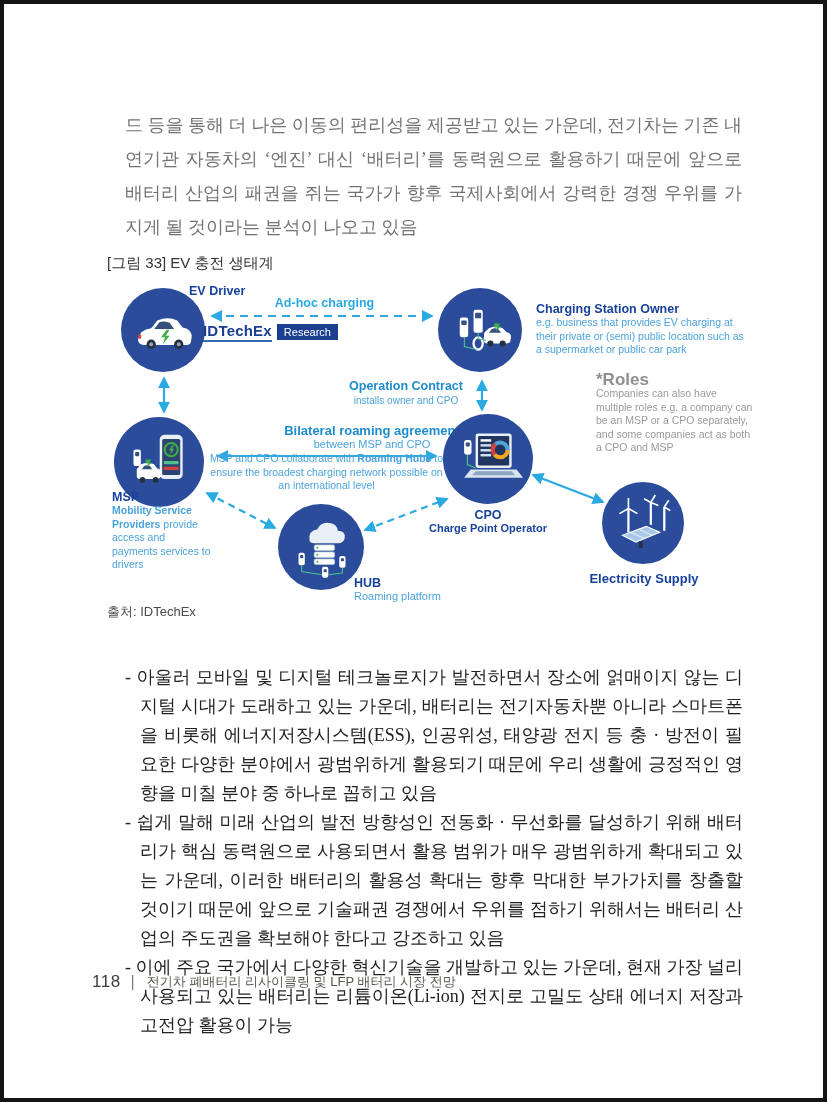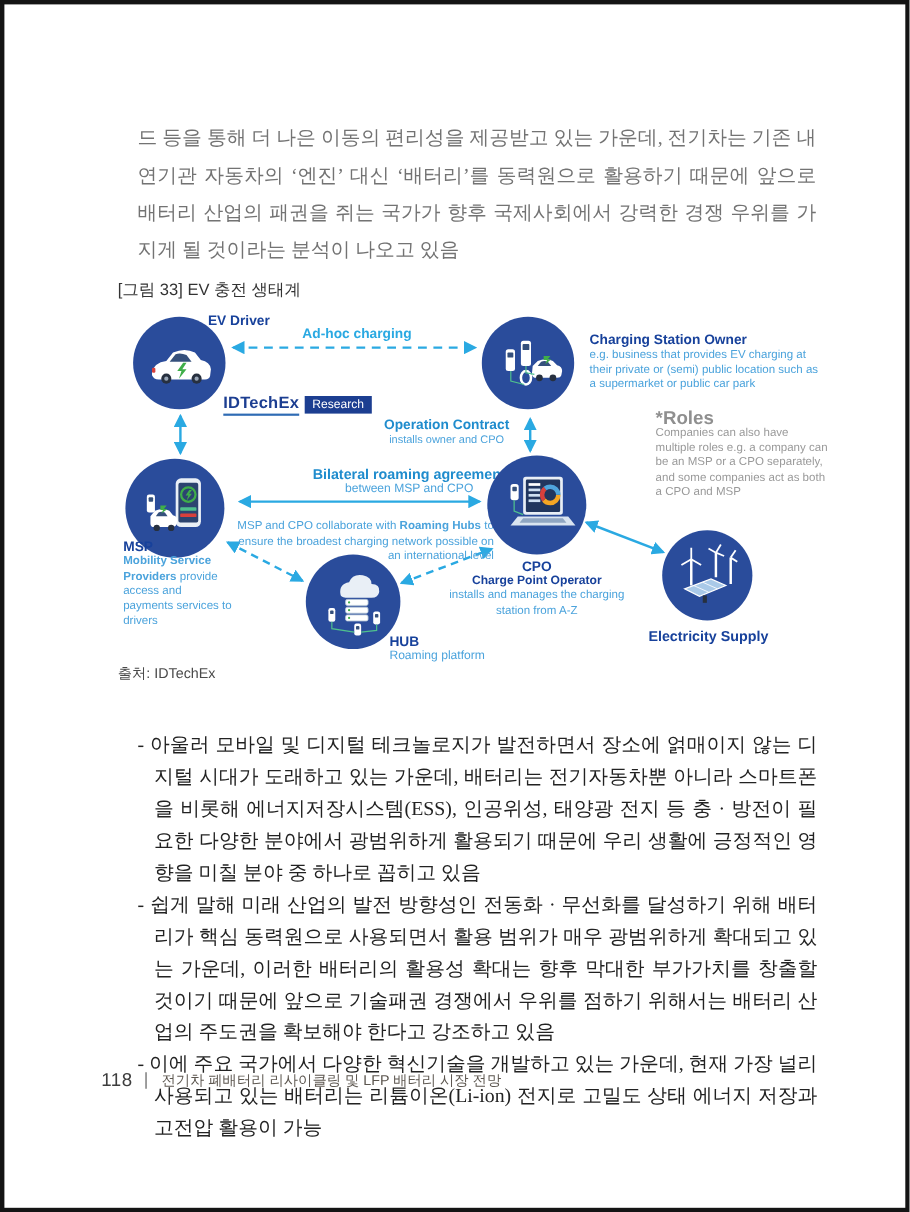--- a/index.html
+++ b/index.html
@@ -28,21 +28,21 @@
   .nlab { font-weight:bold; color:#17419b; font-size:12.5px; line-height:14px; }
   .sublab { font-weight:bold; color:#17419b; font-size:11px; line-height:13px; }
   .desc { color:#4ba3dc; font-size:10.5px; line-height:13.5px; }
   .cyan-t { font-weight:bold; color:#2aa9e2; font-size:12.5px; line-height:15px; }
   .mid-t  { font-weight:bold; color:#1f8ccd; font-size:12.5px; line-height:15px; }
   .gray-t { font-weight:bold; color:#8f8f8f; font-size:17px; line-height:14px; }
   .gray-d { color:#9a9a9a; font-size:10.5px; line-height:13.5px; }
   .lblk { position:absolute; }
   .ctr { text-align:center; }
   .rgt { text-align:center; }
-  .logo { position:absolute; left:99px; top:46px; display:flex; align-items:center; gap:5px;margin-top:36px; }
+  .logo { position:absolute; left:99px; top:46px; display:flex; align-items:center; gap:5px; }
   .logo-brand { font-weight:bold; font-size:15px; color:#1c3e91; border-bottom:2px solid #2f6bb4; letter-spacing:0.2px; padding-bottom:1px;}
   .logo-tag { background:#1c3e91; color:#ffffff; font-size:11px; padding:2px 7px; }
   .bold-d { font-weight:bold; }
   
   .source {
     position:absolute; left:103px; top:599px;
     font-family:"Liberation Sans", sans-serif; font-size:13px; color:#4a4a4a;
   }
   .bullets { position:absolute; left:121px; top:659px; width:618px;
              font-size:18px; line-height:29px; color:#222; }
@@ -130,21 +130,21 @@
     <div class="lblk" style="left:492px; top:97px; width:158px;">
       <div class="gray-t">*Roles</div>
       <div class="gray-d">Companies can also have multiple roles e.g. a company can be an MSP or a CPO separately, and some companies act as both a CPO and MSP</div>
     </div>
 
     <div class="lblk ctr" style="left:158px; top:147px; width:220px;">
       <div class="mid-t" style="font-size:13px;">Bilateral roaming agreement</div>
       <div class="desc" style="font-size:11px;">between MSP and CPO</div>
     </div>
 
-    <div class="lblk ctr desc" style="left:100px; top:196px; width:245px;text-align:right;">
+    <div class="lblk ctr desc" style="left:100px; top:176px; width:245px;">
       <span>MSP and CPO collaborate with </span><span class="bold-d">Roaming Hubs</span><span> to ensure the broadest charging network possible on an international level</span>
     </div>
 
     <div class="node" style="left:10px; top:141px; width:90px; height:90px;">
       <svg viewBox="0 0 90 90">
         <rect x="46" y="12" width="28" height="54" rx="6" fill="#e9eff6"></rect>
         <rect x="49" y="17" width="22" height="44" rx="2" fill="#2c4470"></rect>
         <circle cx="60" cy="30" r="8" fill="none" stroke="#3fae49" stroke-width="2.5"></circle>
         <path d="M61 25 l-4 6 h3 l-2 6 6 -8 h-3 l3 -4 z" fill="#3fae49"></path>
         <rect x="51" y="44" width="18" height="4" rx="1" fill="#4fc08d"></rect>
@@ -177,21 +177,20 @@
         <circle cx="60" cy="34" r="9" fill="none" stroke="#d8403c" stroke-width="5" stroke-dasharray="0 22 14 60"></circle>
         <circle cx="60" cy="34" r="9" fill="none" stroke="#4fa5dc" stroke-width="5" stroke-dasharray="0 36 22 60"></circle>
         <path d="M24 58 h56 l8 10 h-72 z" fill="#d9e4f0"></path>
         <path d="M30 60 h44 l4 5 h-52 z" fill="#8fa6c2"></path>
         <polyline points="20,40 20,52 30,56" fill="none" stroke="#4fc08d" stroke-width="1.4"></polyline>
       </svg>
     </div>
     <div class="lblk ctr" style="left:300px; top:232px; width:168px;">
       <div class="nlab">CPO</div>
       <div class="sublab">Charge Point Operator</div>
-      <div class="desc">installs and manages the charging station from A-Z</div>
     </div>
 
     <div class="node" style="left:174px; top:228px; width:86px; height:86px;">
       <svg viewBox="0 0 90 90">
         <path d="M30 36 q-2 -12 10 -14 q4 -10 16 -8 q10 2 10 10 q10 0 9 9 q-1 7 -9 7 l-30 0 q-6 -1 -6 -4 z" fill="#e9eff6"></path>
         <rect x="36" y="42" width="26" height="7" rx="2" fill="#ffffff" stroke="#b9c9d9" stroke-width="1"></rect>
         <rect x="36" y="51" width="26" height="7" rx="2" fill="#ffffff" stroke="#b9c9d9" stroke-width="1"></rect>
         <rect x="36" y="60" width="26" height="7" rx="2" fill="#ffffff" stroke="#b9c9d9" stroke-width="1"></rect>
         <circle cx="40" cy="45.5" r="1.3" fill="#3fae49"></circle>
         <circle cx="40" cy="54.5" r="1.3" fill="#3fae49"></circle>

